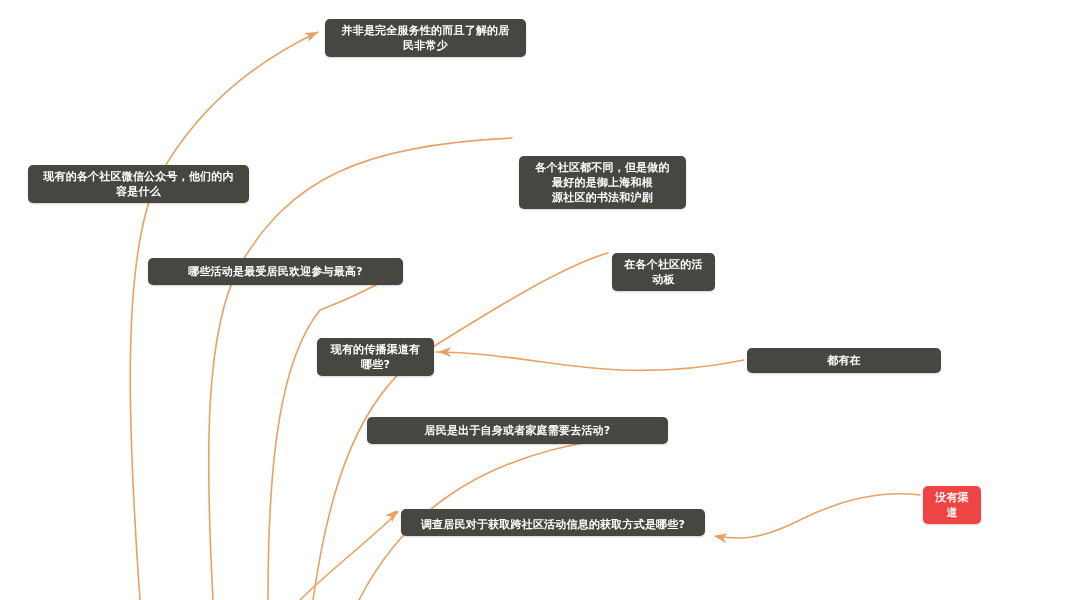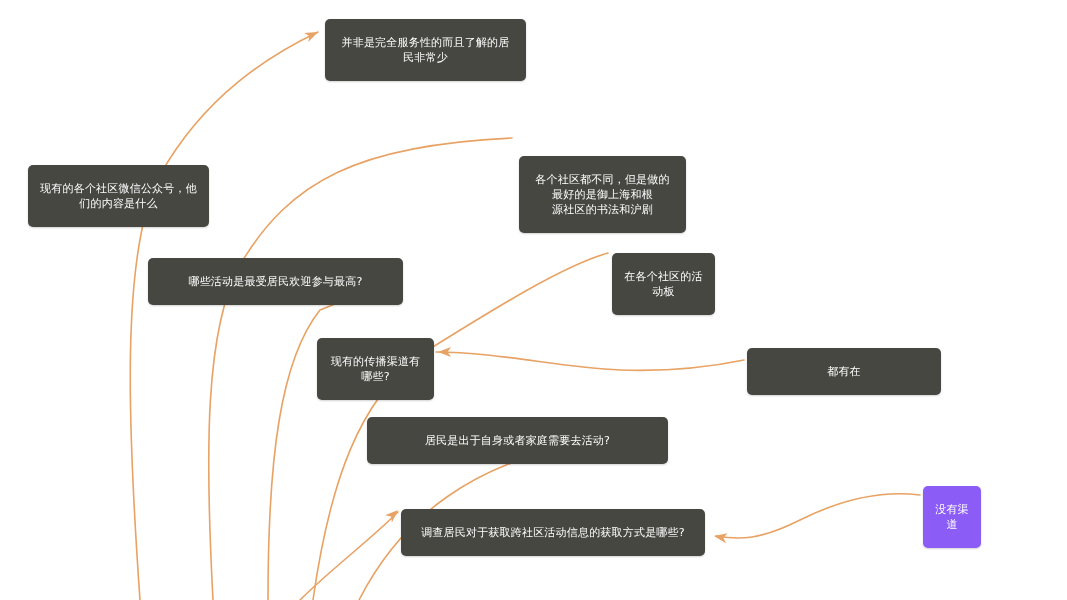--- a/index.html
+++ b/index.html
@@ -35,24 +35,24 @@
     position: absolute;
     box-sizing: border-box;
     background: #474742;
     color: #ffffff;
     border-radius: 5px;
     display: flex;
     align-items: center;
     justify-content: center;
     text-align: center;
     font-size: 11px;
-    font-weight: normal;
+    font-weight: bold;
     line-height: 15px;
     letter-spacing: 0.2px;
-    padding: 16px 12px;
+    padding: 4px 12px;
     box-shadow: 0 1px 2px rgba(0,0,0,0.18);
   }
   .node-label {
     display: block;
     white-space: pre-line;
   }
 </style>
 </head>
 <body>
 
@@ -67,21 +67,21 @@
       <path d="M 436 352 C 500 352 560 368 620 370 C 680 372 720 365 744 360" fill="none" stroke="#e8a263" stroke-width="1.6" stroke-linecap="round"></path>
       <polygon points="0,0 -13,-5 -9.5,0 -13,5" fill="#e8a263" transform="translate(438,352) rotate(180)"></polygon>
       <path d="M 359 600 C 400 520 470 460 600 440 C 625 436 640 432 652 428" fill="none" stroke="#e8a263" stroke-width="1.6" stroke-linecap="round"></path>
       <polygon points="0,0 -13,-5 -9.5,0 -13,5" fill="#e8a263" transform="translate(652,428) rotate(30)"></polygon>
       <path d="M 920 495 C 880 490 840 500 800 520 C 760 540 740 540 716 536" fill="none" stroke="#e8a263" stroke-width="1.6" stroke-linecap="round"></path>
       <polygon points="0,0 -13,-5 -9.5,0 -13,5" fill="#e8a263" transform="translate(714,536) rotate(190)"></polygon>
       <path d="M 300 600 C 330 570 370 540 398 512" fill="none" stroke="#e8a263" stroke-width="1.6" stroke-linecap="round"></path>
       <polygon points="0,0 -13,-5 -9.5,0 -13,5" fill="#e8a263" transform="translate(398,510) rotate(-43)"></polygon>
     </svg>
   <div id="nodes">
-      <div class="node" style="left: 28px; top: 165px; width: 181px; min-height: 26px; background: rgb(71, 71, 66); color: rgb(255, 255, 255);">
+      <div class="node" style="left: 28px; top: 165px; width: 221px; min-height: 26px; background: rgb(71, 71, 66); color: rgb(255, 255, 255);">
         <span class="node-label">现有的各个社区微信公众号，他们的内容是什么</span>
       </div>
       <div class="node" style="left: 325px; top: 19px; width: 201px; min-height: 26px; background: rgb(71, 71, 66); color: rgb(255, 255, 255);">
         <span class="node-label">并非是完全服务性的而且了解的居民非常少</span>
       </div>
       <div class="node" style="left: 148px; top: 258px; width: 255px; min-height: 27px; background: rgb(71, 71, 66); color: rgb(255, 255, 255);">
         <span class="node-label">哪些活动是最受居民欢迎参与最高?</span>
       </div>
       <div class="node" style="left: 519px; top: 118px; width: 167px; min-height: 36px; background: rgb(71, 71, 66); color: rgb(255, 255, 255); margin-top: 38px;">
         <span class="node-label">各个社区都不同，但是做的最好的是御上海和根
@@ -95,17 +95,17 @@
       </div>
       <div class="node" style="left: 367px; top: 417px; width: 301px; min-height: 27px; background: rgb(71, 71, 66); color: rgb(255, 255, 255);">
         <span class="node-label">居民是出于自身或者家庭需要去活动?</span>
       </div>
       <div class="node" style="left: 747px; top: 348px; width: 194px; min-height: 25px; background: rgb(71, 71, 66); color: rgb(255, 255, 255);">
         <span class="node-label">都有在</span>
       </div>
       <div class="node" style="left: 401px; top: 509px; width: 304px; min-height: 27px; background: rgb(71, 71, 66); color: rgb(255, 255, 255); align-items: flex-end;">
         <span class="node-label">调查居民对于获取跨社区活动信息的获取方式是哪些?</span>
       </div>
-      <div class="node" style="left: 923px; top: 486px; width: 58px; min-height: 24px; background: #8b5cf6; color: rgb(255, 255, 255);">
+      <div class="node" style="left: 923px; top: 486px; width: 58px; min-height: 24px; background: #ef4444; color: rgb(255, 255, 255);">
         <span class="node-label">没有渠道</span>
       </div>
     </div>
 </div>
 
 </body></html>

